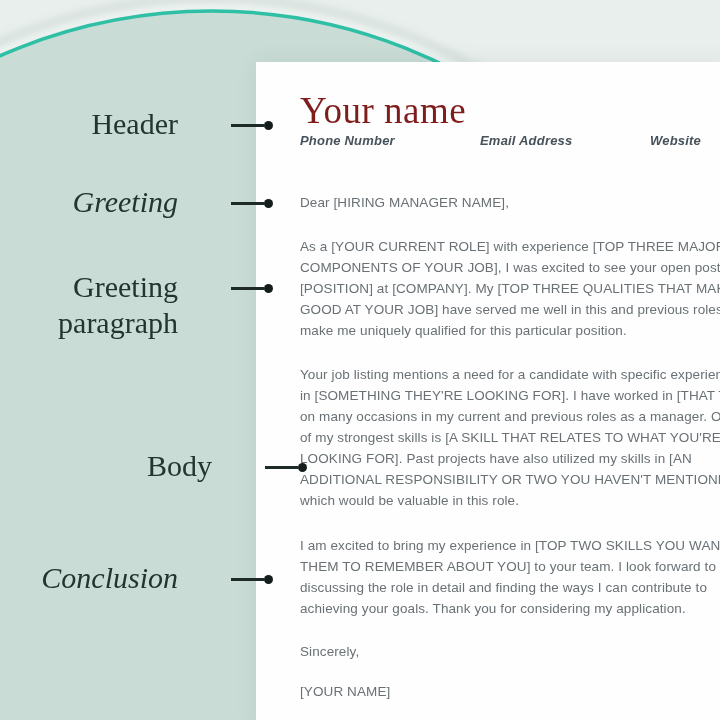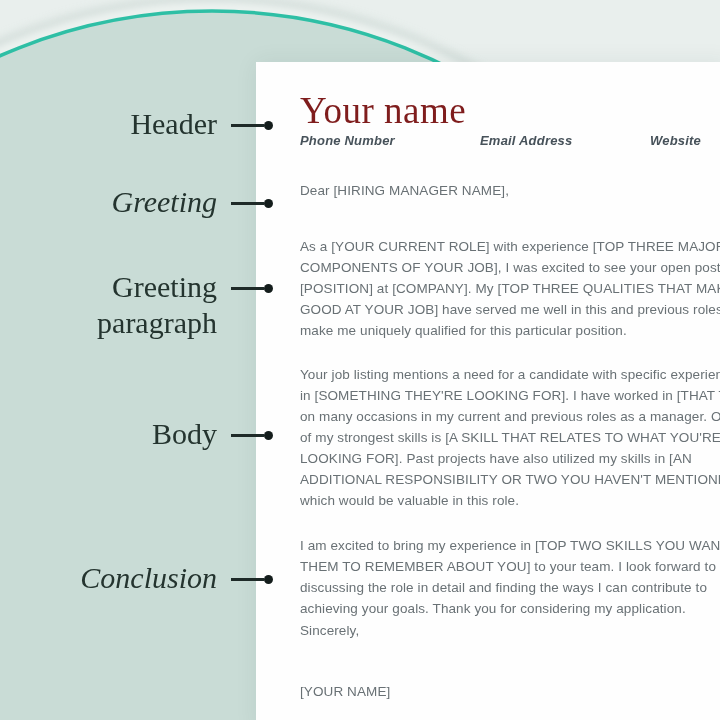--- a/index.html
+++ b/index.html
@@ -30,46 +30,46 @@
   }
   .contact-phone{left:0;}
   .contact-email{left:180px;}
   .contact-website{left:350px;}
   .letter-block{
     position:absolute;left:300px;z-index:2;
     font-size:13.5px;line-height:21px;color:#697175;letter-spacing:0.1px;
     white-space:nowrap;
   }
   .letter-block .ln{white-space:nowrap;}
-  .blk-greeting{top:180px;}
+  .blk-greeting{top:192px;}
   .blk-p1{top:236px;}
   .blk-p2{top:364px;}
   .blk-p3{top:535px;}
-  .blk-signoff{top:620px;text-align:right;}
+  .blk-signoff{top:641px;text-align:right;}
   .blk-signature{top:681px;}
   
   .annotation{
     position:absolute;left:0;width:273px;z-index:3;
-    display:flex;justify-content:flex-end;align-items:flex-start;
+    display:flex;justify-content:flex-end;align-items:flex-start;gap:39px;
   }
   .annotation .lbl{
     max-width:175px;text-align:right;
     font-family:"Liberation Serif","DejaVu Serif",serif;
     font-size:30px;line-height:36px;color:#24342f;
   }
   .connector{
     display:flex;align-items:center;flex:0 0 auto;
     margin-left:14px;margin-top:15px;
   }
   .connector .line{width:33px;height:3px;background:#1e2a28;}
   .connector .dot{width:9px;height:9px;border-radius:50%;background:#141d1c;}
   .ann-header{top:106px;}
   .ann-greeting{top:184px;font-style:italic;}
   .ann-opening{top:269px;}
-  .ann-body{top:416px;}
+  .ann-body{top:448px;margin-left:34px;}
   .ann-conclusion{top:560px;font-style:italic;}
 </style>
 </head>
 <body>
 
 <svg class="scene" width="720" height="720" viewBox="0 0 720 720" aria-hidden="true">
   <defs>
     <filter id="soft" x="-20%" y="-20%" width="140%" height="140%">
       <feGaussianBlur stdDeviation="5"></feGaussianBlur>
     </filter>

